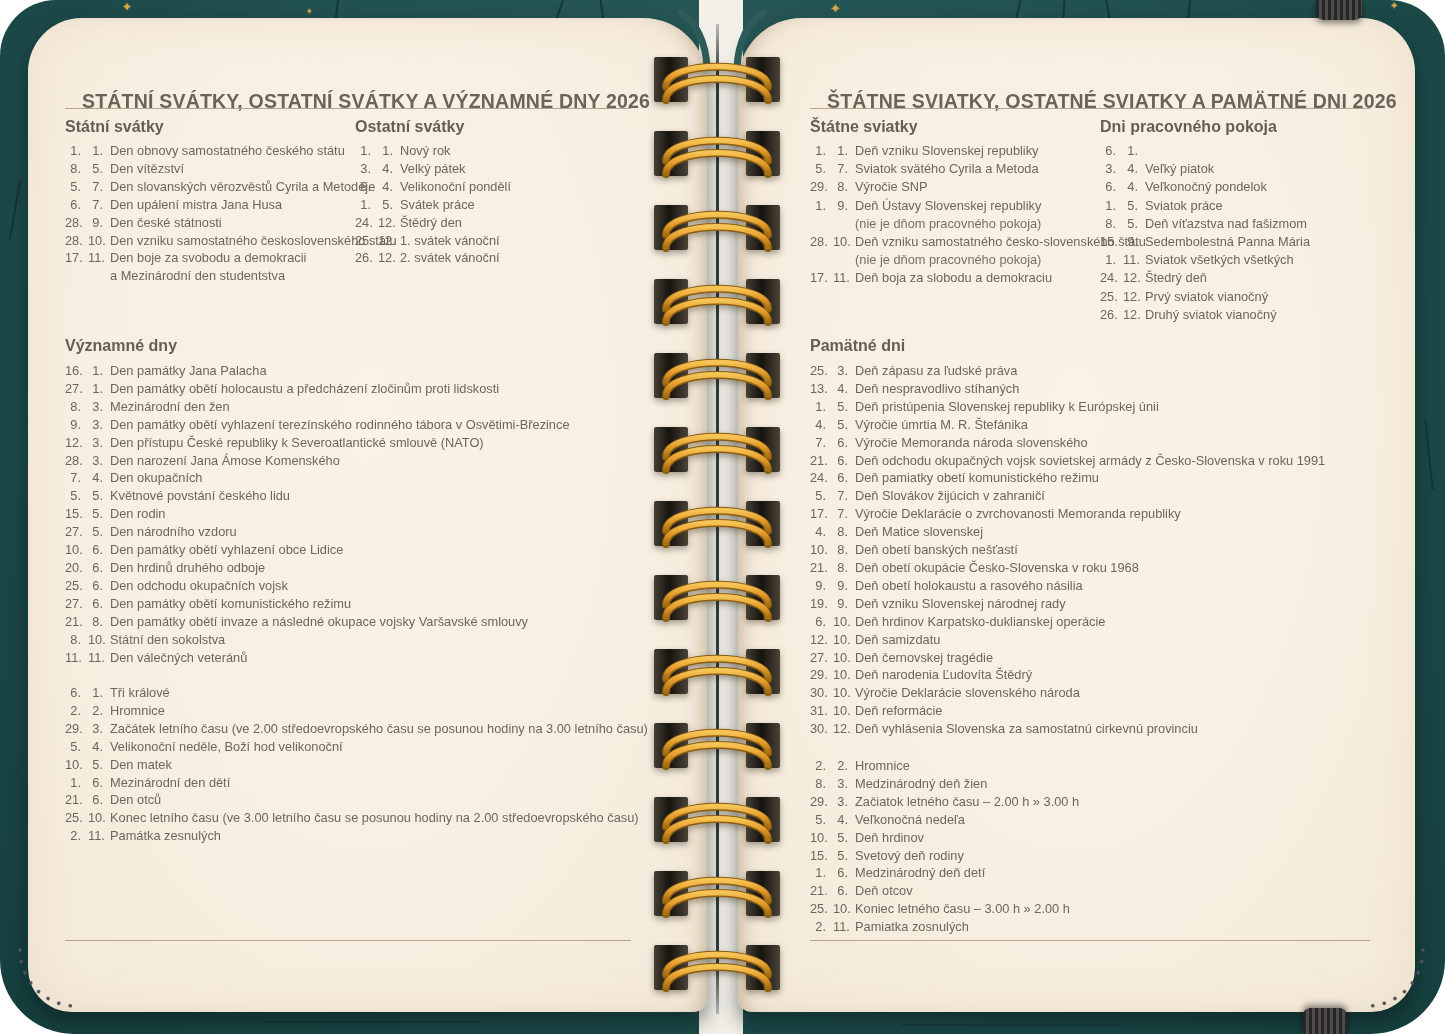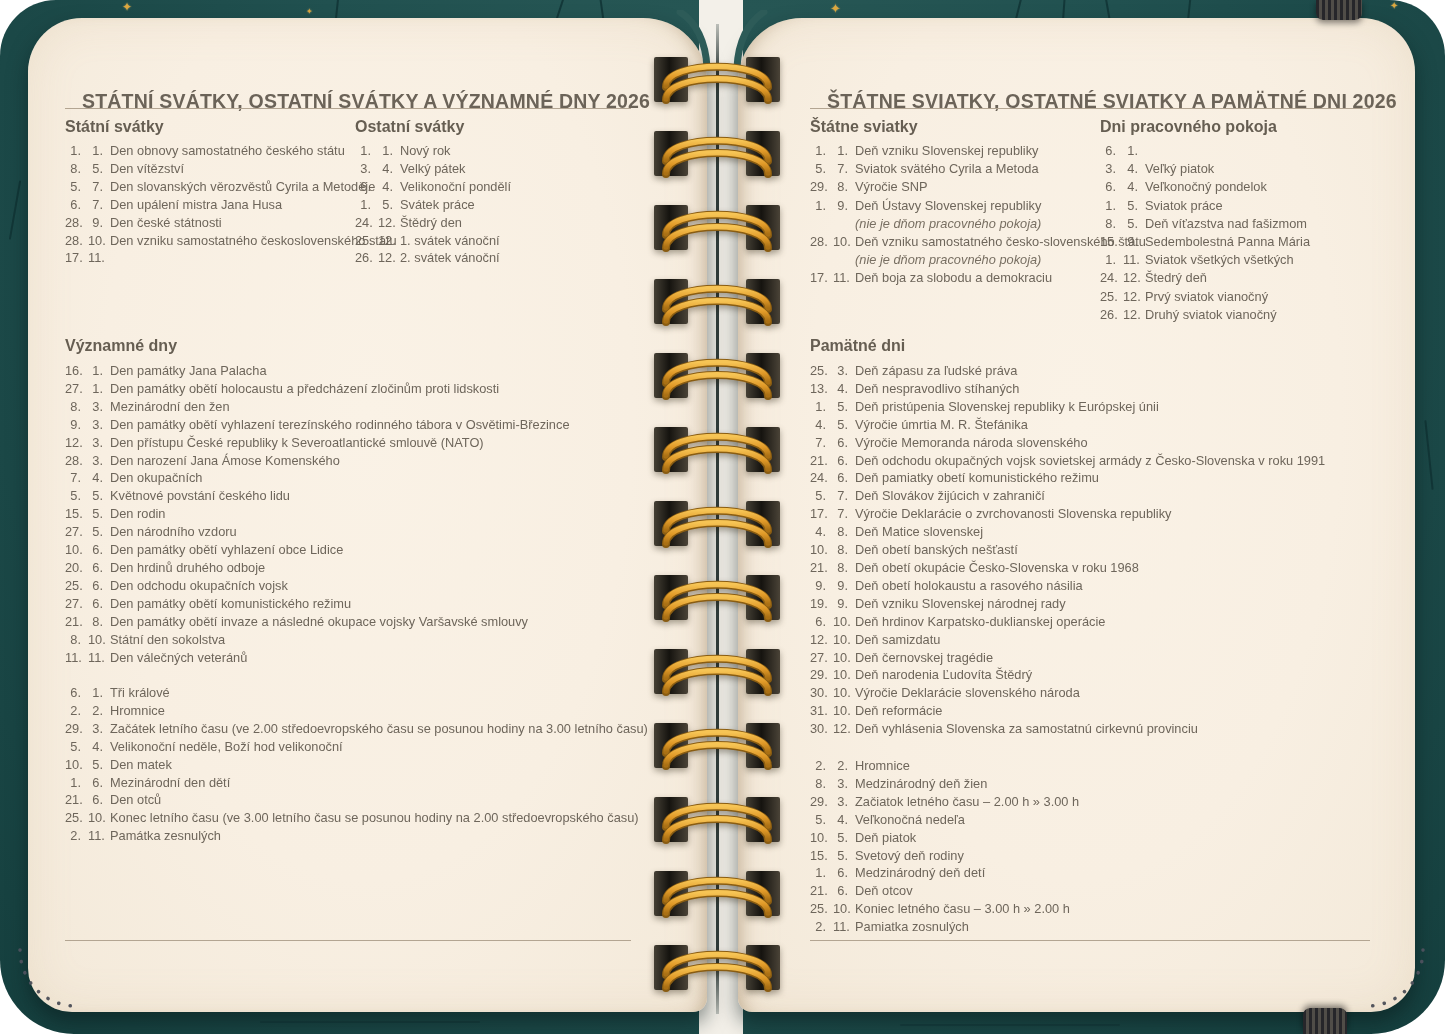--- a/index.html
+++ b/index.html
@@ -38,21 +38,21 @@
 
   .pgtitle{position:absolute;margin:17px;font-size:19.5px;line-height:24px;font-weight:700;
     color:#6b6358;letter-spacing:.2px;white-space:nowrap}
   .rule{position:absolute;height:1px;background:#b3a592}
   .colhead{position:absolute;margin:0;font-size:16px;line-height:20px;font-weight:700;color:#665e52;white-space:nowrap}
   .list{position:absolute;font-size:12.8px;line-height:17.9px;color:#6e665b;white-space:nowrap}
   .list.lh18{line-height:18.2px}
   .row{display:grid;grid-template-columns:16px 15px auto;column-gap:7px}
   .d,.m{text-align:right}
   .cont{display:block}
-  .note{display:block;font-style:italic;color:#786f62}
+  .note{display:block;color:#786f62}
   .dots{position:absolute}
 </style>
 </head>
 <body>
 
 <svg width="0" height="0" style="position:absolute">
   <defs>
     <linearGradient id="holeG" x1="0" y1="0" x2="1" y2="0">
       <stop offset="0" stop-color="#454035"></stop>
         <stop offset="0.45" stop-color="#15130f"></stop>
@@ -124,20 +124,21 @@
 
   <div class="row">
     <span class="d">28.</span>
     <span class="m">10.</span>
     <span class="t"><span>Den vzniku samostatného československého státu</span></span>
   </div>
 
   <div class="row">
     <span class="d">17.</span>
     <span class="m">11.</span>
+    <span class="t"><span>Den boje za svobodu a demokracii</span><span class="cont">a Mezinárodní den studentstva</span></span>
   </div>
 </div>
 
     <h2 class="colhead" style="left:327px;top:99px">Ostatní svátky</h2>
     <div class="list" style="left:327px;top:124px">
   <div class="row">
     <span class="d">1.</span>
     <span class="m">1.</span>
     <span class="t"><span>Nový rok</span></span>
   </div>
@@ -497,21 +498,21 @@
 
   <div class="row">
     <span class="d">5.</span>
     <span class="m">7.</span>
     <span class="t"><span>Deň Slovákov žijúcich v zahraničí</span></span>
   </div>
 
   <div class="row">
     <span class="d">17.</span>
     <span class="m">7.</span>
-    <span class="t"><span>Výročie Deklarácie o zvrchovanosti Slovenska republiky</span></span>
+    <span class="t"><span>Výročie Deklarácie o zvrchovanosti Memoranda republiky</span></span>
   </div>
 
   <div class="row">
     <span class="d">4.</span>
     <span class="m">8.</span>
     <span class="t"><span>Deň Matice slovenskej</span></span>
   </div>
 
   <div class="row">
     <span class="d">10.</span>
@@ -600,21 +601,21 @@
 
   <div class="row">
     <span class="d">5.</span>
     <span class="m">4.</span>
     <span class="t"><span>Veľkonočná nedeľa</span></span>
   </div>
 
   <div class="row">
     <span class="d">10.</span>
     <span class="m">5.</span>
-    <span class="t"><span>Deň piatok</span></span>
+    <span class="t"><span>Deň hrdinov</span></span>
   </div>
 
   <div class="row">
     <span class="d">15.</span>
     <span class="m">5.</span>
     <span class="t"><span>Svetový deň rodiny</span></span>
   </div>
 
   <div class="row">
     <span class="d">1.</span>

